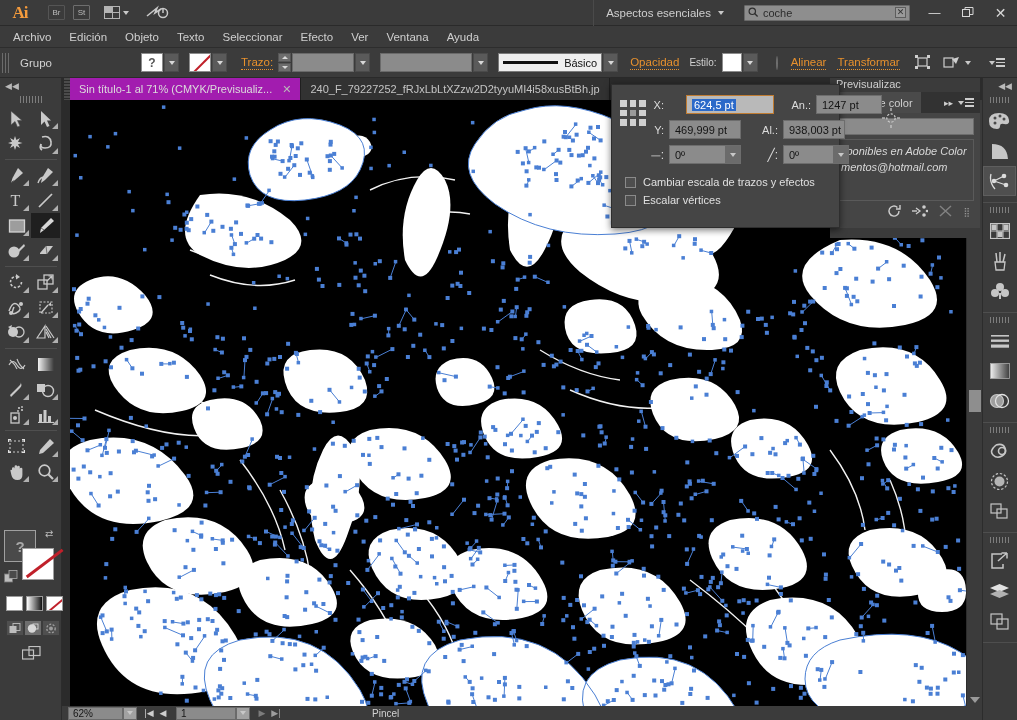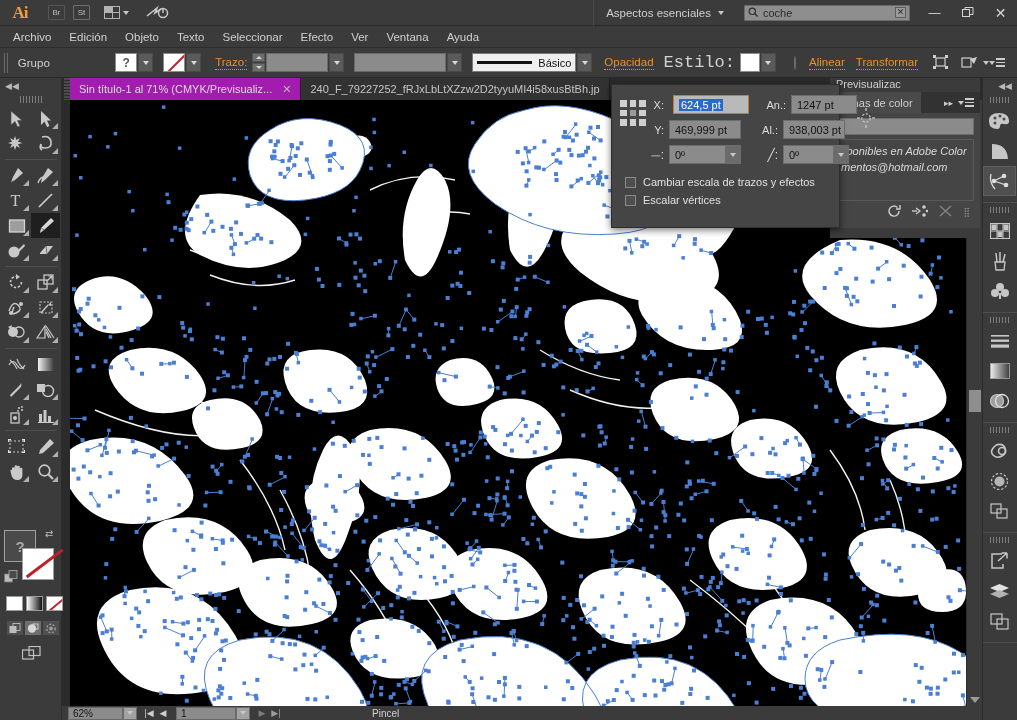--- a/index.html
+++ b/index.html
@@ -70,21 +70,21 @@
   .ctrl-label{font-size:11.5px;color:#d2d2d2;padding-left:6px;}
   .swatch-btn{width:22px;height:19px;border:1px solid #8c8c8c;background:#fff;
      display:flex;align-items:center;justify-content:center;font-size:12px;color:#555;font-weight:bold;}
   .dd-btn{width:15px;height:19px;background:#5a5a5a;border:1px solid #4a4a4a;
      display:flex;align-items:center;justify-content:center;margin-left:1px;}
   .dd-btn .caret{border-top-color:#d8d8d8;}
   .none-swatch{width:22px;height:19px;border:1px solid #8c8c8c;background:#fff;position:relative;overflow:hidden;}
   .none-swatch:after{content:"";position:absolute;left:-3px;top:50%;width:30px;height:2px;background:#c0202a;
      transform:rotate(-45deg);transform-origin:center;}
   .lbl-orange{color:#e8912d;font-size:11.5px;border-bottom:1px dotted #e8912d;padding-bottom:1px;}
-  .lbl-plain{color:#d2d2d2;font-size:17px;font-family:Liberation Mono, monospace;}
+  .lbl-plain{color:#d2d2d2;font-size:10px;}
   .spin{width:13px;height:19px;display:flex;flex-direction:column;gap:1px;margin-right:1px;}
   .spin div{flex:1;background:#6d6d6d;border:1px solid #565656;display:flex;align-items:center;justify-content:center;}
   .spin .up{width:0;height:0;border-left:3px solid transparent;border-right:3px solid transparent;border-bottom:3.5px solid #d8d8d8;background:none;border-top:none;}
   .spin .dn{width:0;height:0;border-left:3px solid transparent;border-right:3px solid transparent;border-top:3.5px solid #d8d8d8;background:none;border-bottom:none;}
   .field-grey{height:19px;background:#8b8b8b;border:1px solid #6a6a6a;}
   .combo{display:flex;align-items:center;}
   .brush-combo{display:flex;align-items:center;background:#efefef;border:1px solid #7a7a7a;height:19px;
      width:104px;padding:0 4px;justify-content:space-between;}
   .brush-line{width:55px;height:3px;background:#111;}
   .brush-name{color:#111;font-size:11px;}
@@ -2672,21 +2672,21 @@
             <i class="c"></i>
             <i></i>
             <i></i>
             <i></i>
             <i></i>
         </span>
       </div>
       <div style="flex:1">
         <div class="xf-row">
           <span class="xf-lbl" style="width:18px">X:</span>
-          <span class="xf-input sel" style="width:76px;margin-left:9px">
+          <span class="xf-input sel" style="width:88px;margin-left:22px">
             <span>624,5 pt</span>
           </span>
           <span class="xf-lbl" style="width:28px;margin-left:9px">An.:</span>
           <span class="xf-input" style="width:66px;margin-left:5px">1247 pt</span>
         </div>
         <div class="xf-row">
           <span class="xf-lbl" style="width:18px">Y:</span>
           <span class="xf-input" style="width:72px;margin-left:5px">469,999 pt</span>
           <span class="xf-lbl" style="width:28px;margin-left:9px">Al.:</span>
           <span class="xf-input" style="width:62px;margin-left:5px">938,003 pt</span>

